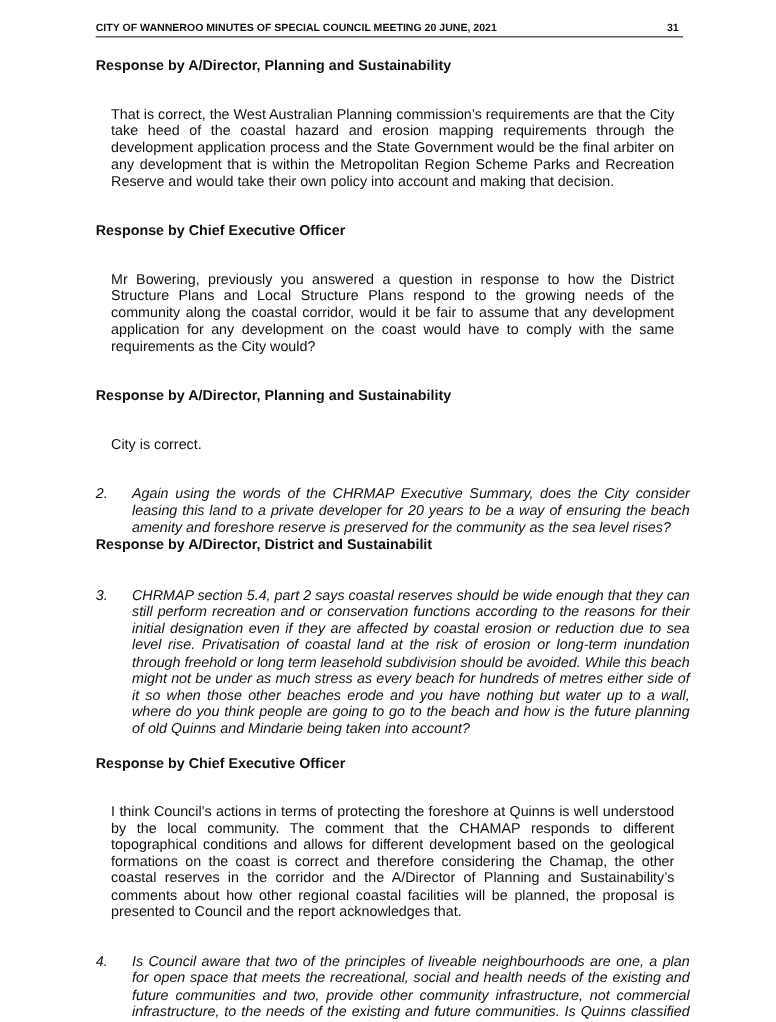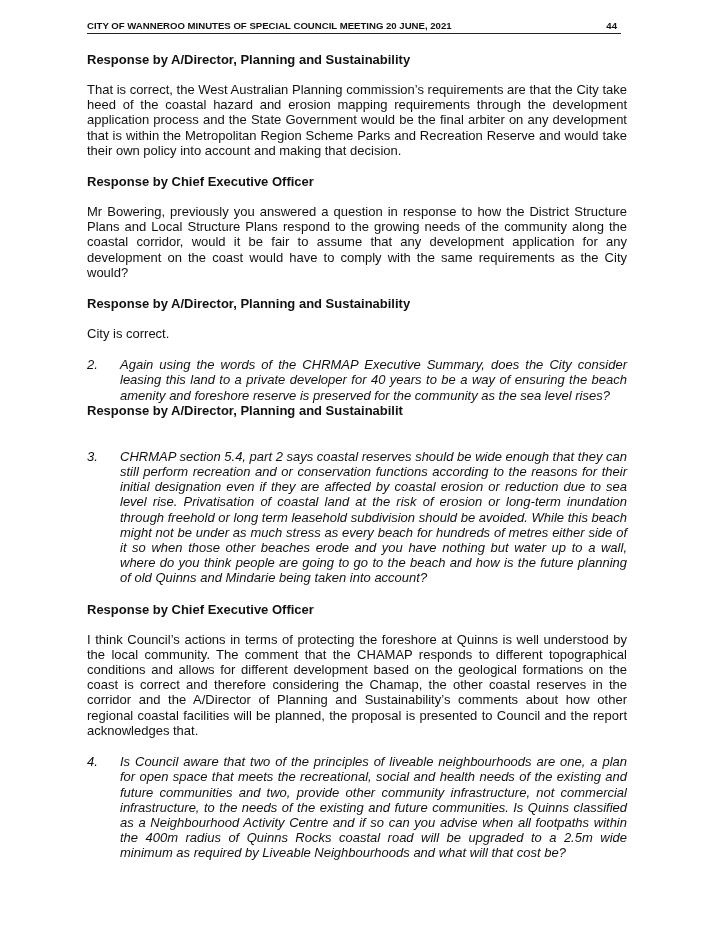--- a/index.html
+++ b/index.html
@@ -51,21 +51,21 @@
     .heading {
       font-size: 13px;
       font-weight: bold;
       line-height: 16px;
       margin: 0;
     }
     .para {
       font-size: 13px;
       line-height: 15.2px;
       text-align: justify;
-      margin: 0;
+      margin: 14px;
     }
     .q {
       position: relative;
       padding-left: 33px;
       font-size: 13px;
       line-height: 15.2px;
       font-style: italic;
       text-align: justify;
     }
     .q .num {
@@ -76,44 +76,44 @@
     }
     .gap-s { height: 14px; }
     .gap-m { height: 16px; }
   </style>
 </head>
 <body>
 
 <div class="page">
   <div class="running-header">
     <span class="title">CITY OF WANNEROO MINUTES OF SPECIAL COUNCIL MEETING 20 JUNE, 2021</span>
-    <span class="pagenum">44</span>
+    <span class="pagenum">31</span>
   </div>
 
   <div class="content">
     <p class="heading">Response by A/Director, Planning and Sustainability</p>
     <div class="gap-s"></div>
     <p class="para">That is correct, the West Australian Planning commission’s requirements are that the City take heed of the coastal hazard and erosion mapping requirements through the development application process and the State Government would be the final arbiter on any development that is within the Metropolitan Region Scheme Parks and Recreation Reserve and would take their own policy into account and making that decision.</p>
     <div class="gap-m"></div>
 
     <p class="heading">Response by Chief Executive Officer</p>
     <div class="gap-s"></div>
     <p class="para">Mr Bowering, previously you answered a question in response to how the District Structure Plans and Local Structure Plans respond to the growing needs of the community along the coastal corridor, would it be fair to assume that any development application for any development on the coast would have to comply with the same requirements as the City would?</p>
     <div class="gap-m"></div>
 
     <p class="heading">Response by A/Director, Planning and Sustainability</p>
     <div class="gap-s"></div>
     <p class="para">City is correct.</p>
     <div class="gap-m"></div>
 
     <div class="q">
       <span class="num">2.</span>
-      <span>Again using the words of the CHRMAP Executive Summary, does the City consider leasing this land to a private developer for 40 years to be a way of ensuring the beach amenity and foreshore reserve is preserved for the community as the sea level rises?</span>
+      <span>Again using the words of the CHRMAP Executive Summary, does the City consider leasing this land to a private developer for 20 years to be a way of ensuring the beach amenity and foreshore reserve is preserved for the community as the sea level rises?</span>
     </div>
-    <p class="heading">Response by A/Director, Planning and Sustainabilit</p>
+    <p class="heading">Response by A/Director, District and Sustainabilit</p>
     <div class="gap-s"></div>
     <div class="gap-m"></div>
 
     <div class="q">
       <span class="num">3.</span>
       <span>CHRMAP section 5.4, part 2 says coastal reserves should be wide enough that they can still perform recreation and or conservation functions according to the reasons for their initial designation even if they are affected by coastal erosion or reduction due to sea level rise.  Privatisation of coastal land at the risk of erosion or long-term inundation through freehold or long term leasehold subdivision should be avoided.  While this beach might not be under as much stress as every beach for hundreds of metres either side of it so when those other beaches erode and you have nothing but water up to a wall, where do you think people are going to go to the beach and how is the future planning of old Quinns and Mindarie being taken into account?</span>
     </div>
     <div class="gap-m"></div>
 
     <p class="heading">Response by Chief Executive Officer</p>

